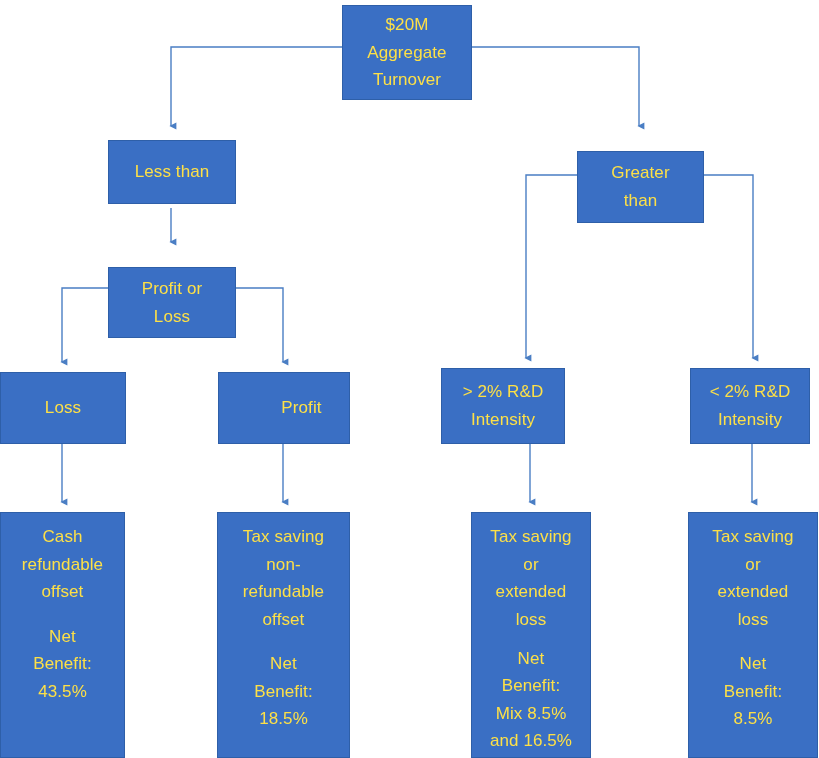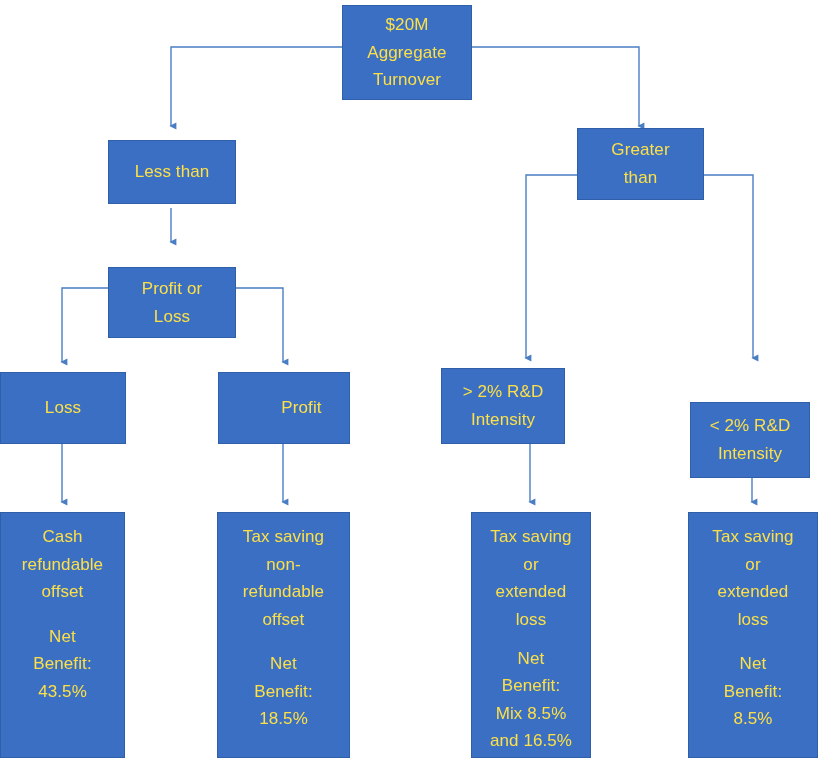--- a/index.html
+++ b/index.html
@@ -38,27 +38,27 @@
   .node .line {
     display: block;
     white-space: pre;
   }
   .node .spacer {
     display: block;
     height: 17px;
   }
   .node-top     { left: 342px; top: 5px;   width: 130px; height: 95px; }
   .node-less    { left: 108px; top: 140px; width: 128px; height: 64px; }
-  .node-greater { left: 577px; top: 128px; width: 127px; height: 72px; }
+  .node-greater { left: 577px; top: 151px; width: 127px; height: 72px; }
   .node-profit-loss { left: 108px; top: 252px; width: 128px; height: 71px; margin-top: 15px; }
 
   .node-loss     { left: 0px;   top: 372px; width: 126px; height: 72px; }
   .node-profit   { left: 218px; top: 372px; width: 132px; height: 72px; padding-left: 41px; }
   .node-rd-high  { left: 441px; top: 368px; width: 124px; height: 76px; }
-  .node-rd-low   { left: 690px; top: 368px; width: 120px; height: 76px; margin-top: 34px; }
+  .node-rd-low   { left: 690px; top: 368px; width: 120px; height: 76px; }
 
   .node-cash     { left: 0px;   top: 512px; width: 125px; height: 246px; }
   .node-nonref   { left: 217px; top: 512px; width: 133px; height: 246px; }
   .node-mix      { left: 471px; top: 512px; width: 120px; height: 246px; }
   .node-low      { left: 688px; top: 512px; width: 130px; height: 246px; }
 
   .node-mix, .node-low, .node-cash, .node-nonref {
     justify-content: flex-start;
     padding-top: 10px;
   }

